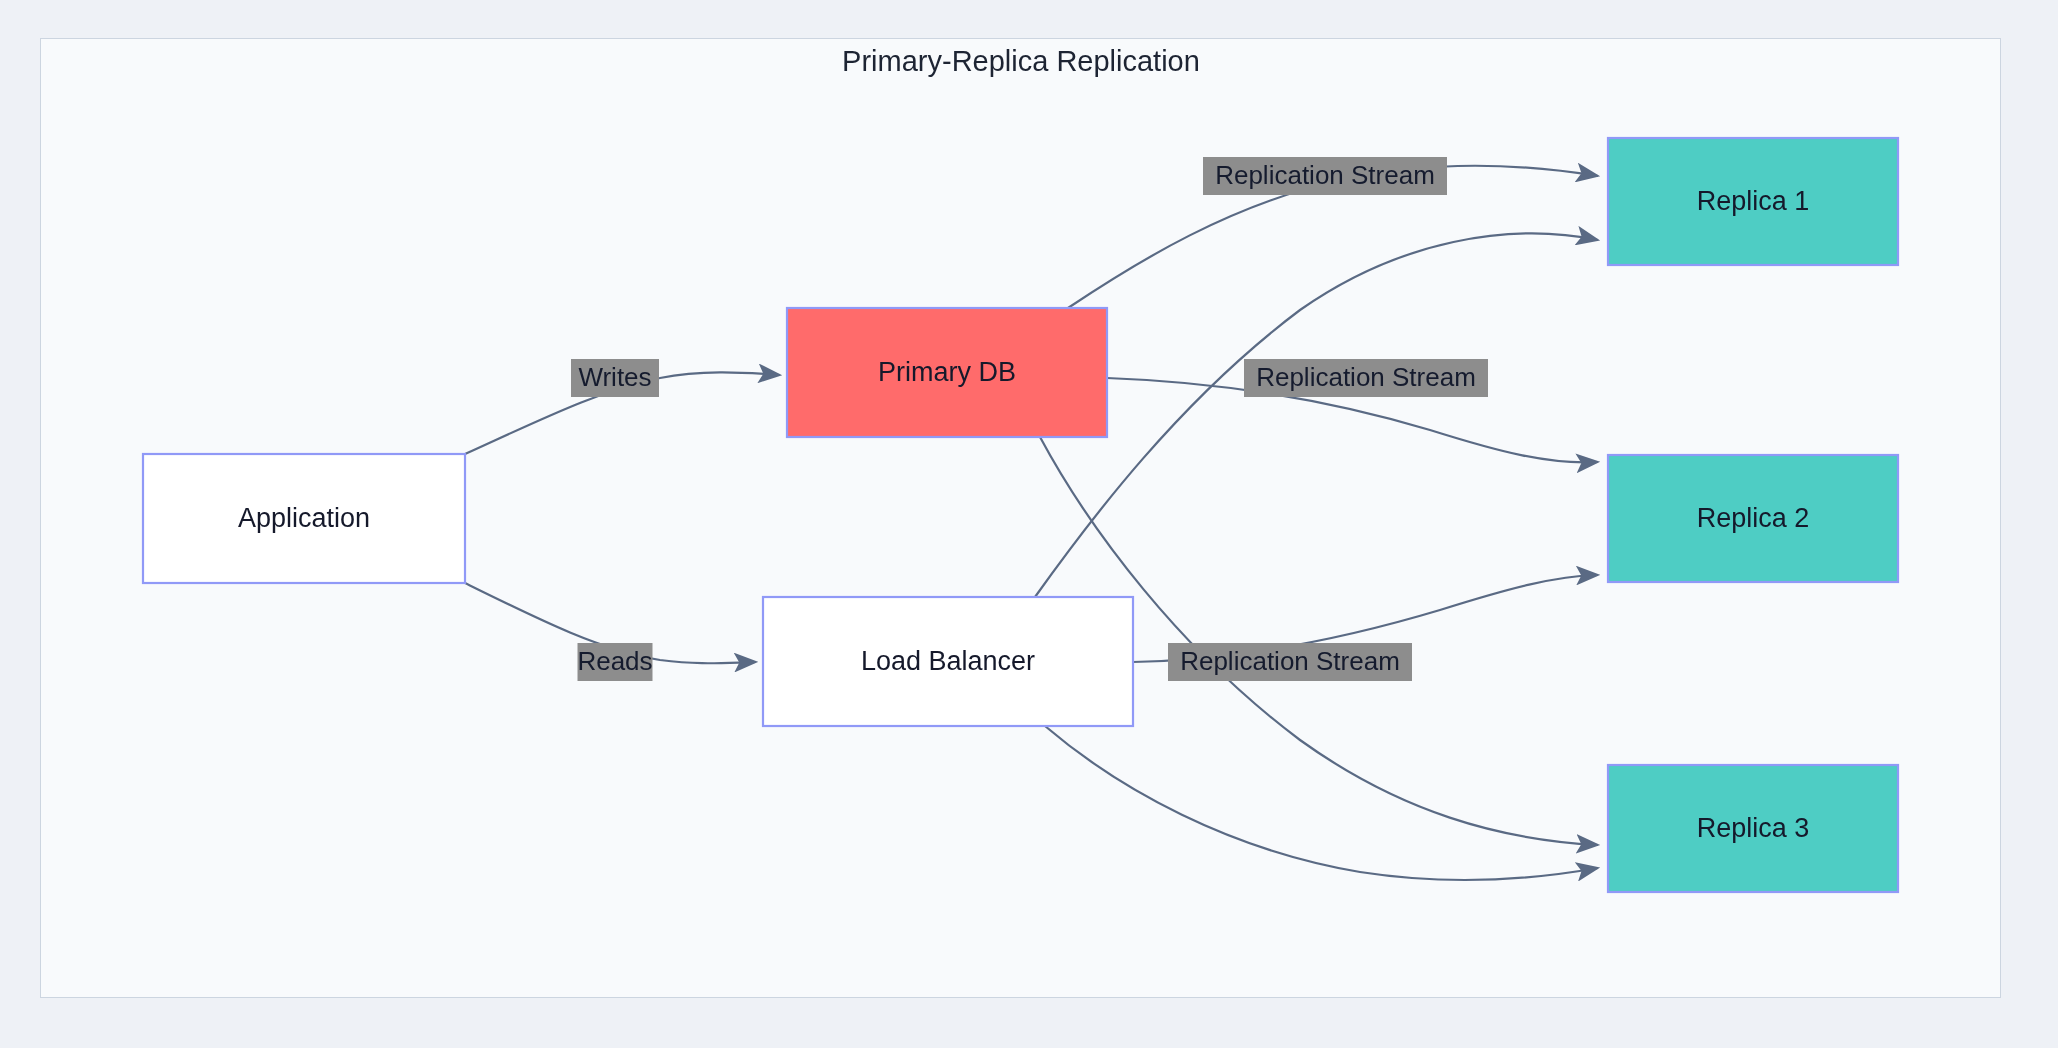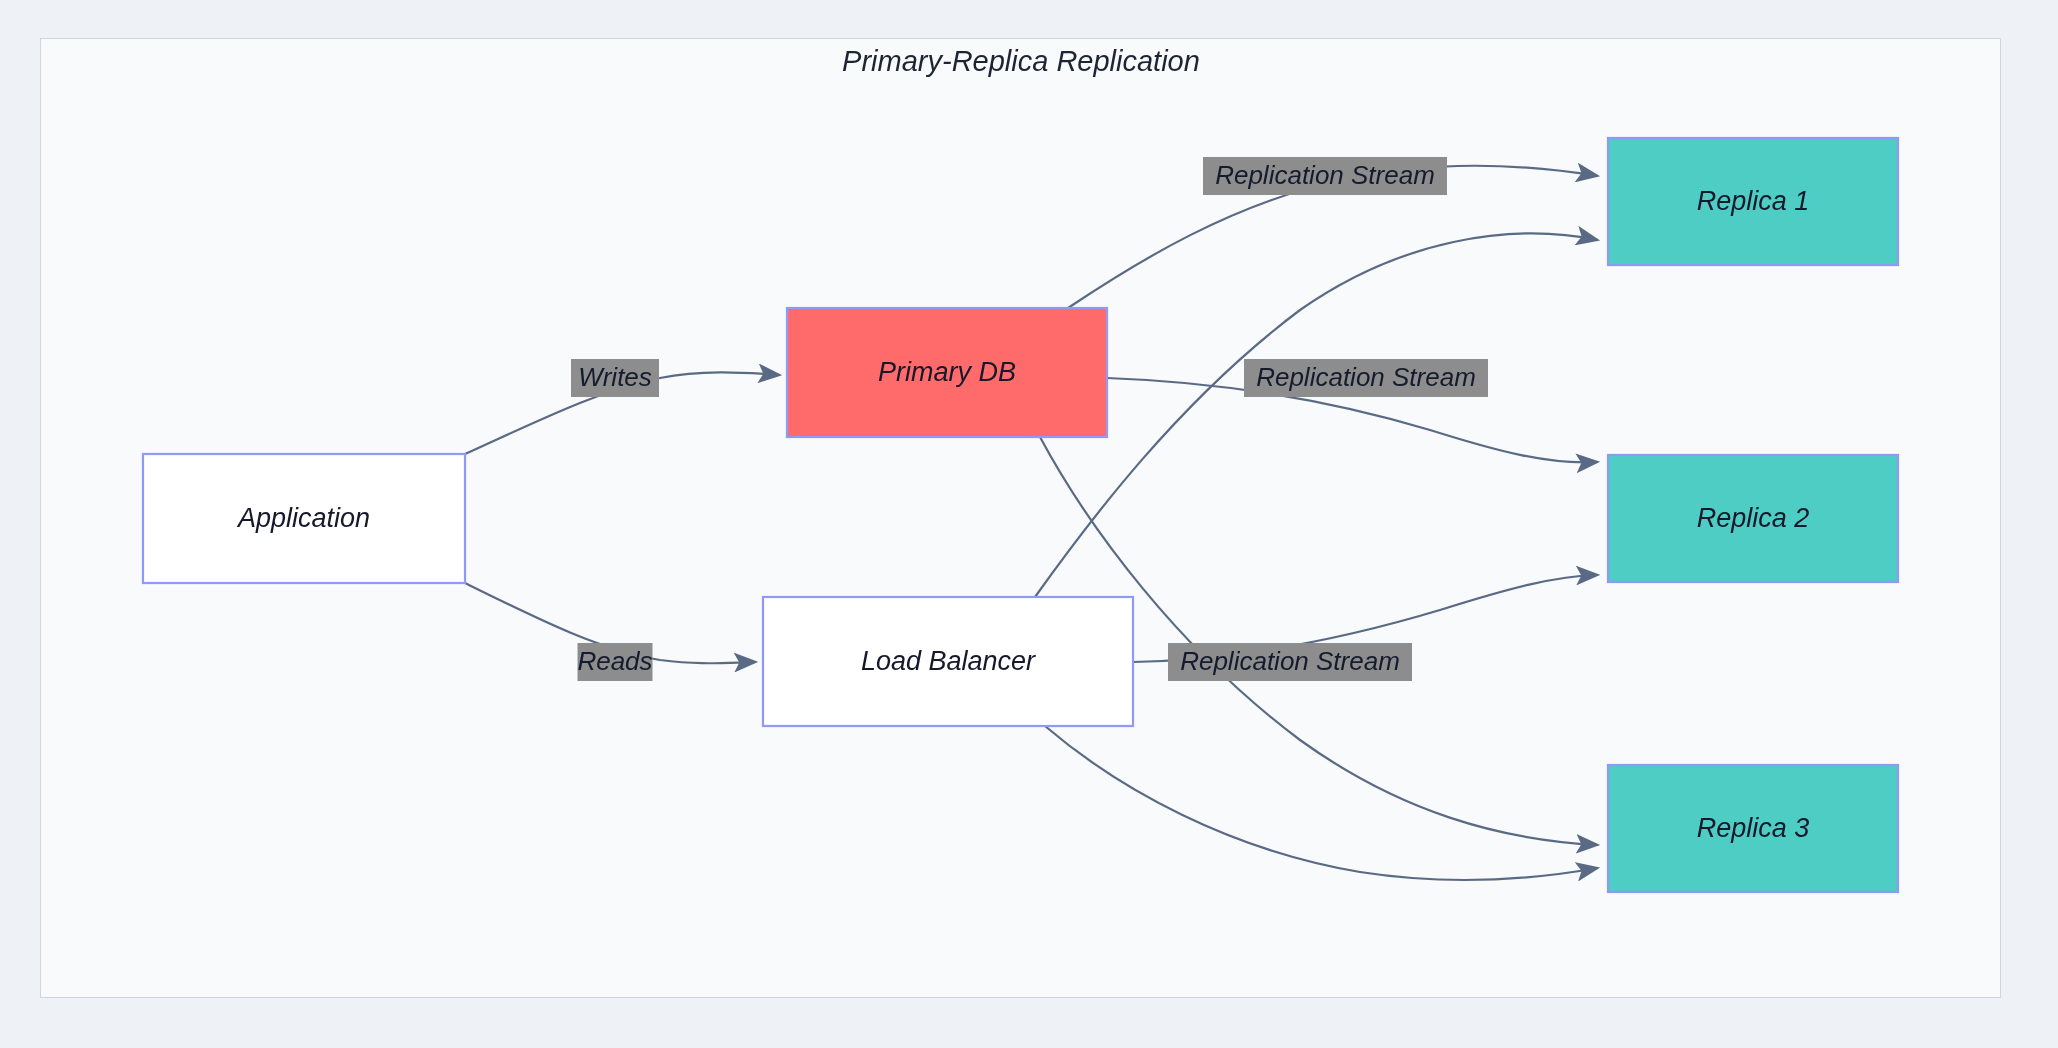--- a/index.html
+++ b/index.html
@@ -11,21 +11,20 @@
     width: 2058px;
     height: 1048px;
     background: #eef1f6;
     font-family: "Liberation Sans", sans-serif;
     overflow: hidden;
   }
   #diagram-root {
     position: relative;
     width: 2018px;
     height: 1048px;
-    font-style: italic;
   }
   .panel {
     position: absolute;
     left: 40px;
     top: 38px;
     width: 1961px;
     height: 960px;
     background: #f8fafc;
     border: 1px solid #ccd5e0;
     box-sizing: border-box;

